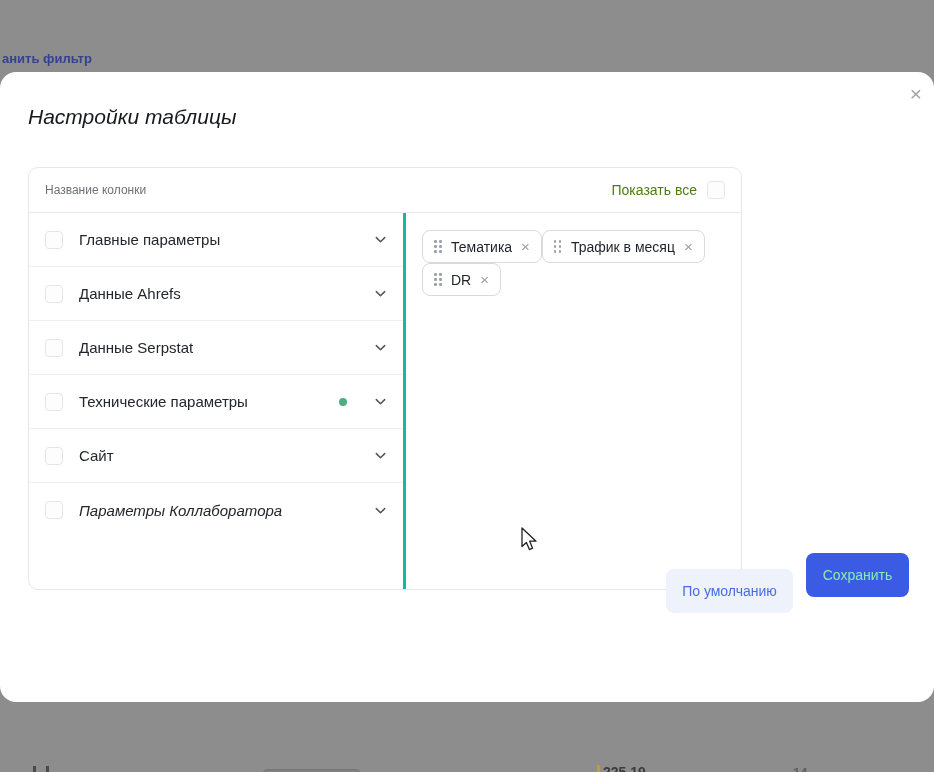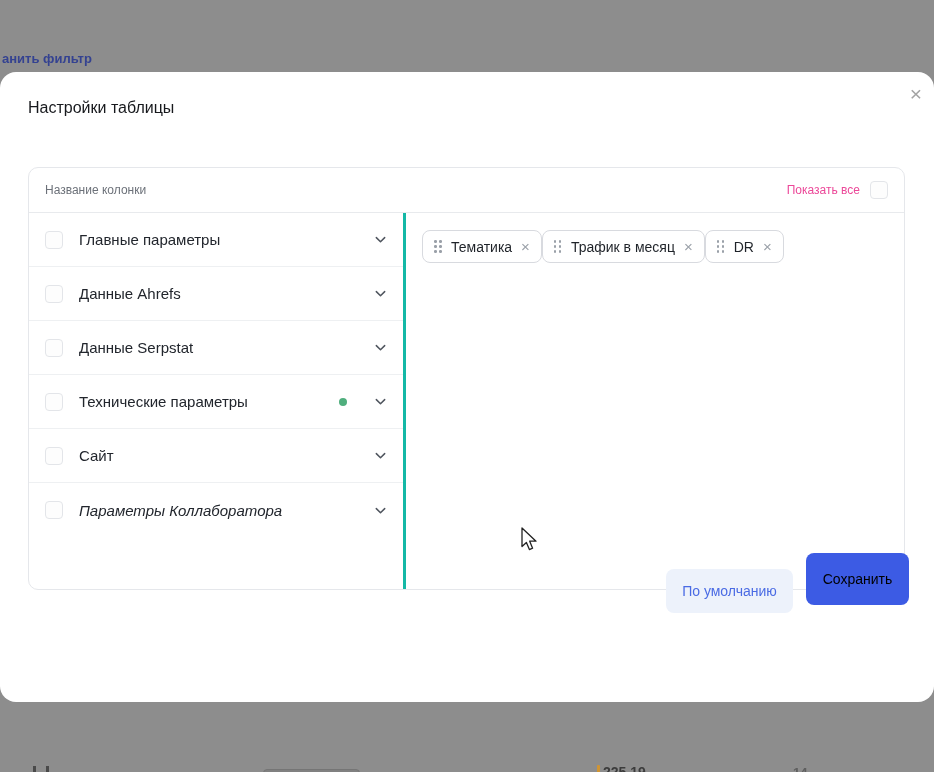--- a/index.html
+++ b/index.html
@@ -40,38 +40,38 @@
   .modal {
     position:absolute; left:0; top:72px; width:934px; height:630px;
     background:#ffffff; border-radius:16px;
   }
   .modal-close {
     position:absolute; top:82px; left:905px; width:22px; height:22px;
     display:flex; align-items:center; justify-content:center;
     font-size:21px; color:#a3a3a3; cursor:pointer; line-height:1;
   }
   .modal-title {
-    position:absolute; left:28px; top:99px;
-    font-size:16px; color:#17191d; font-weight:400;
+    position:absolute; left:28px; top:105px;
+    font-size:21px; color:#17191d; font-weight:400;font-style:italic;
   }
 
   
   .panel {
-    position:absolute; left:28px; top:167px; width:877px; height:423px;
+    position:absolute; left:28px; top:167px; width:714px; height:423px;
     border:1px solid #e5e7eb; border-radius:10px; background:#fff;
     display:flex; flex-direction:column;
   }
   .panel-header {
     height:45px; flex:0 0 45px; display:flex; align-items:center;
     justify-content:space-between; padding:0 16px;
     border-bottom:1px solid #e8eaed;
   }
   .panel-header-title { font-size:12px; color:#6c7179; }
   .show-all { display:flex; align-items:center; gap:10px; cursor:pointer; }
-  .show-all-label { font-size:12px; color:#ec4899;padding-left:12px; }
+  .show-all-label { font-size:14px; color:#4d7c0f;padding-left:12px; }
   .checkbox {
     width:18px; height:18px; border:1px solid #e3e5e9; border-radius:4px;
     background:#fdfdfd; flex:0 0 18px;
   }
   .panel-body { flex:1; display:flex; min-height:0; }
   .group-col { width:377px; flex:0 0 377px; border-right:3px solid #14b8a6; }
   .group-row {
     height:54px; display:flex; align-items:center; gap:16px; padding:0 16px;
     border-bottom:1px solid #eef0f2; cursor:pointer;
   }
@@ -91,22 +91,22 @@
   .chip-label { font-size:14px; color:#1f2329; white-space:nowrap; }
   .chip-close { font-size:15px; color:#9aa0a8; line-height:1; cursor:pointer; }
 
   
   .btn-default {
     position:absolute; top:553px; right:141px; width:127px; height:44px;
     background:#edf2fb; color:#4a6be4; border:none; border-radius:8px;
     font-size:14px; font-family:inherit; cursor:pointer;margin-top:16px;
   }
   .btn-save {
-    position:absolute; top:553px; right:25px; width:103px; height:52px;
-    background:#3c5be4; color:#000000; border:none; border-radius:8px;
+    position:absolute; top:553px; right:25px; width:103px; height:44px;
+    background:#3c5be4; color:#86efac; border:none; border-radius:8px;
     font-size:14px; font-family:inherit; cursor:pointer;
   }
 
   
   .cursor { position:absolute; left:520px; top:527px; pointer-events:none; }
 </style>
 </head>
 <body>
 
 <div>

